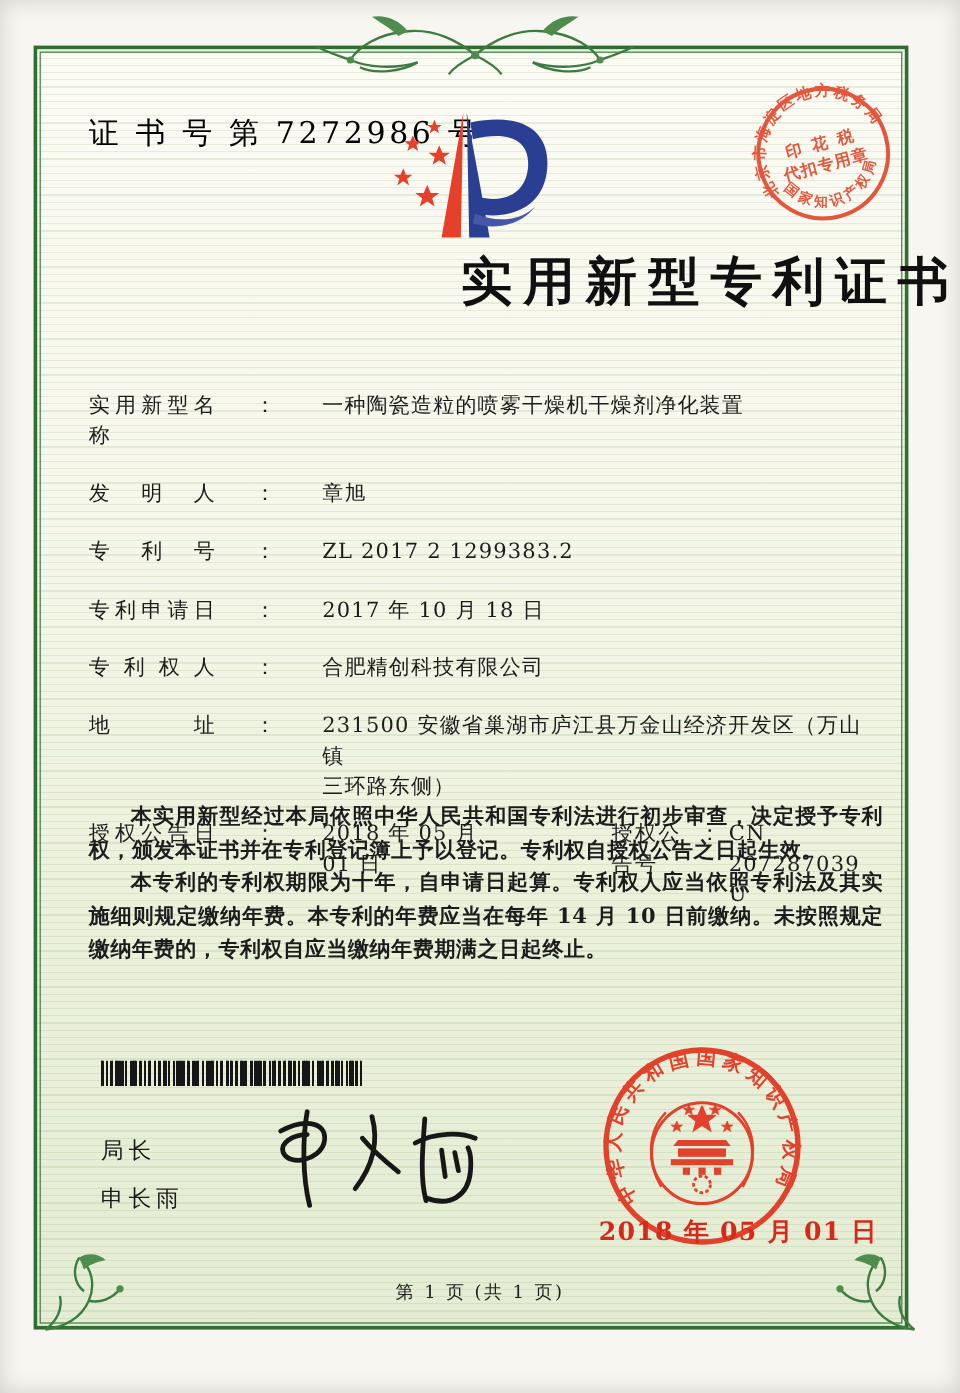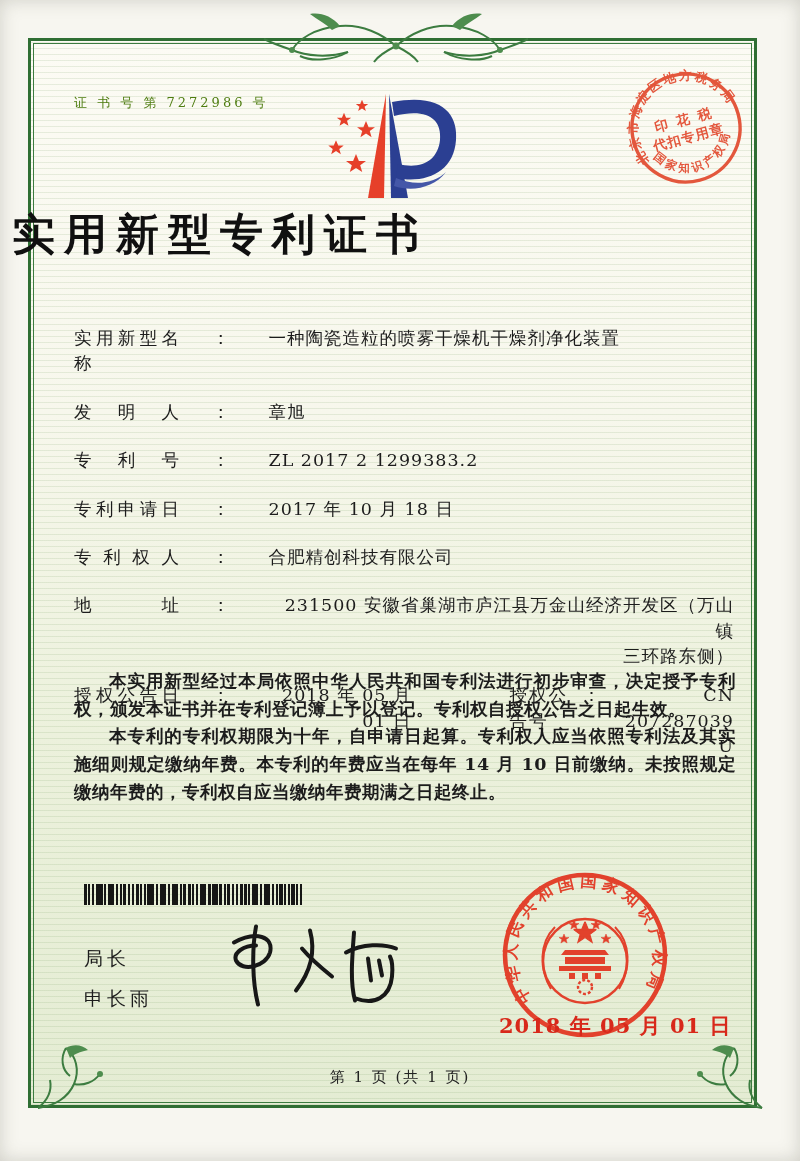--- a/index.html
+++ b/index.html
@@ -26,41 +26,41 @@
     position:absolute;left:31px;top:41px;right:46px;bottom:56px;
     background:
       repeating-linear-gradient(0deg, rgba(120,160,100,0.16) 0 1px, rgba(255,255,255,0) 1px 6px),
       linear-gradient(180deg,#fcfbf4 0%,#f7f7ec 35%,#ecf1dc 65%,#e4ecd3 100%);
     z-index:0;
   }
   .ornament{position:absolute;z-index:2;}
   
   .cert-no{
     position:absolute;left:74px;top:94px;z-index:3;
-    font-size:13px;letter-spacing:3px;color:#4d7c0f;
+    font-size:25px;letter-spacing:3px;color:#000000;
   }
   .logo{position:absolute;left:322px;top:90px;z-index:3;}
   .tax-stamp{position:absolute;left:606px;top:48px;z-index:4;}
   .title{
     position:absolute;left:0;right:0;top:206px;z-index:3;
-    text-align:left;font-size:43px;font-weight:bold;
-    letter-spacing:9px;color:#101010;margin-left:12px;
+    text-align:right;font-size:43px;font-weight:bold;
+    letter-spacing:9px;color:#101010;
   }
   .fields{
     position:absolute;left:74px;top:326px;width:660px;z-index:3;
     font-size:17.5px;line-height:1.45;
   }
   .row{display:flex;align-items:flex-start;margin-bottom:23px;gap:32px;}
   .lbl{
     width:106px;flex:none;
     text-align:justify;text-align-last:justify;
     letter-spacing:1px;
   }
   .colon{flex:none;}
-  .val{margin-left:7px;letter-spacing:1px;text-align:right;}
+  .val{margin-left:7px;letter-spacing:1px;}
   .val .l2{display:block;}
   .row-grant .pair2{margin-left:66px;display:flex;}
   .paras{
     position:absolute;left:74px;top:668px;width:662px;z-index:3;
     font-size:17.5px;line-height:1.58;text-align:justify;
     letter-spacing:0.5px;
     font-weight:bold;
   }
   .paras p{margin:0;text-indent:2em;}
   

